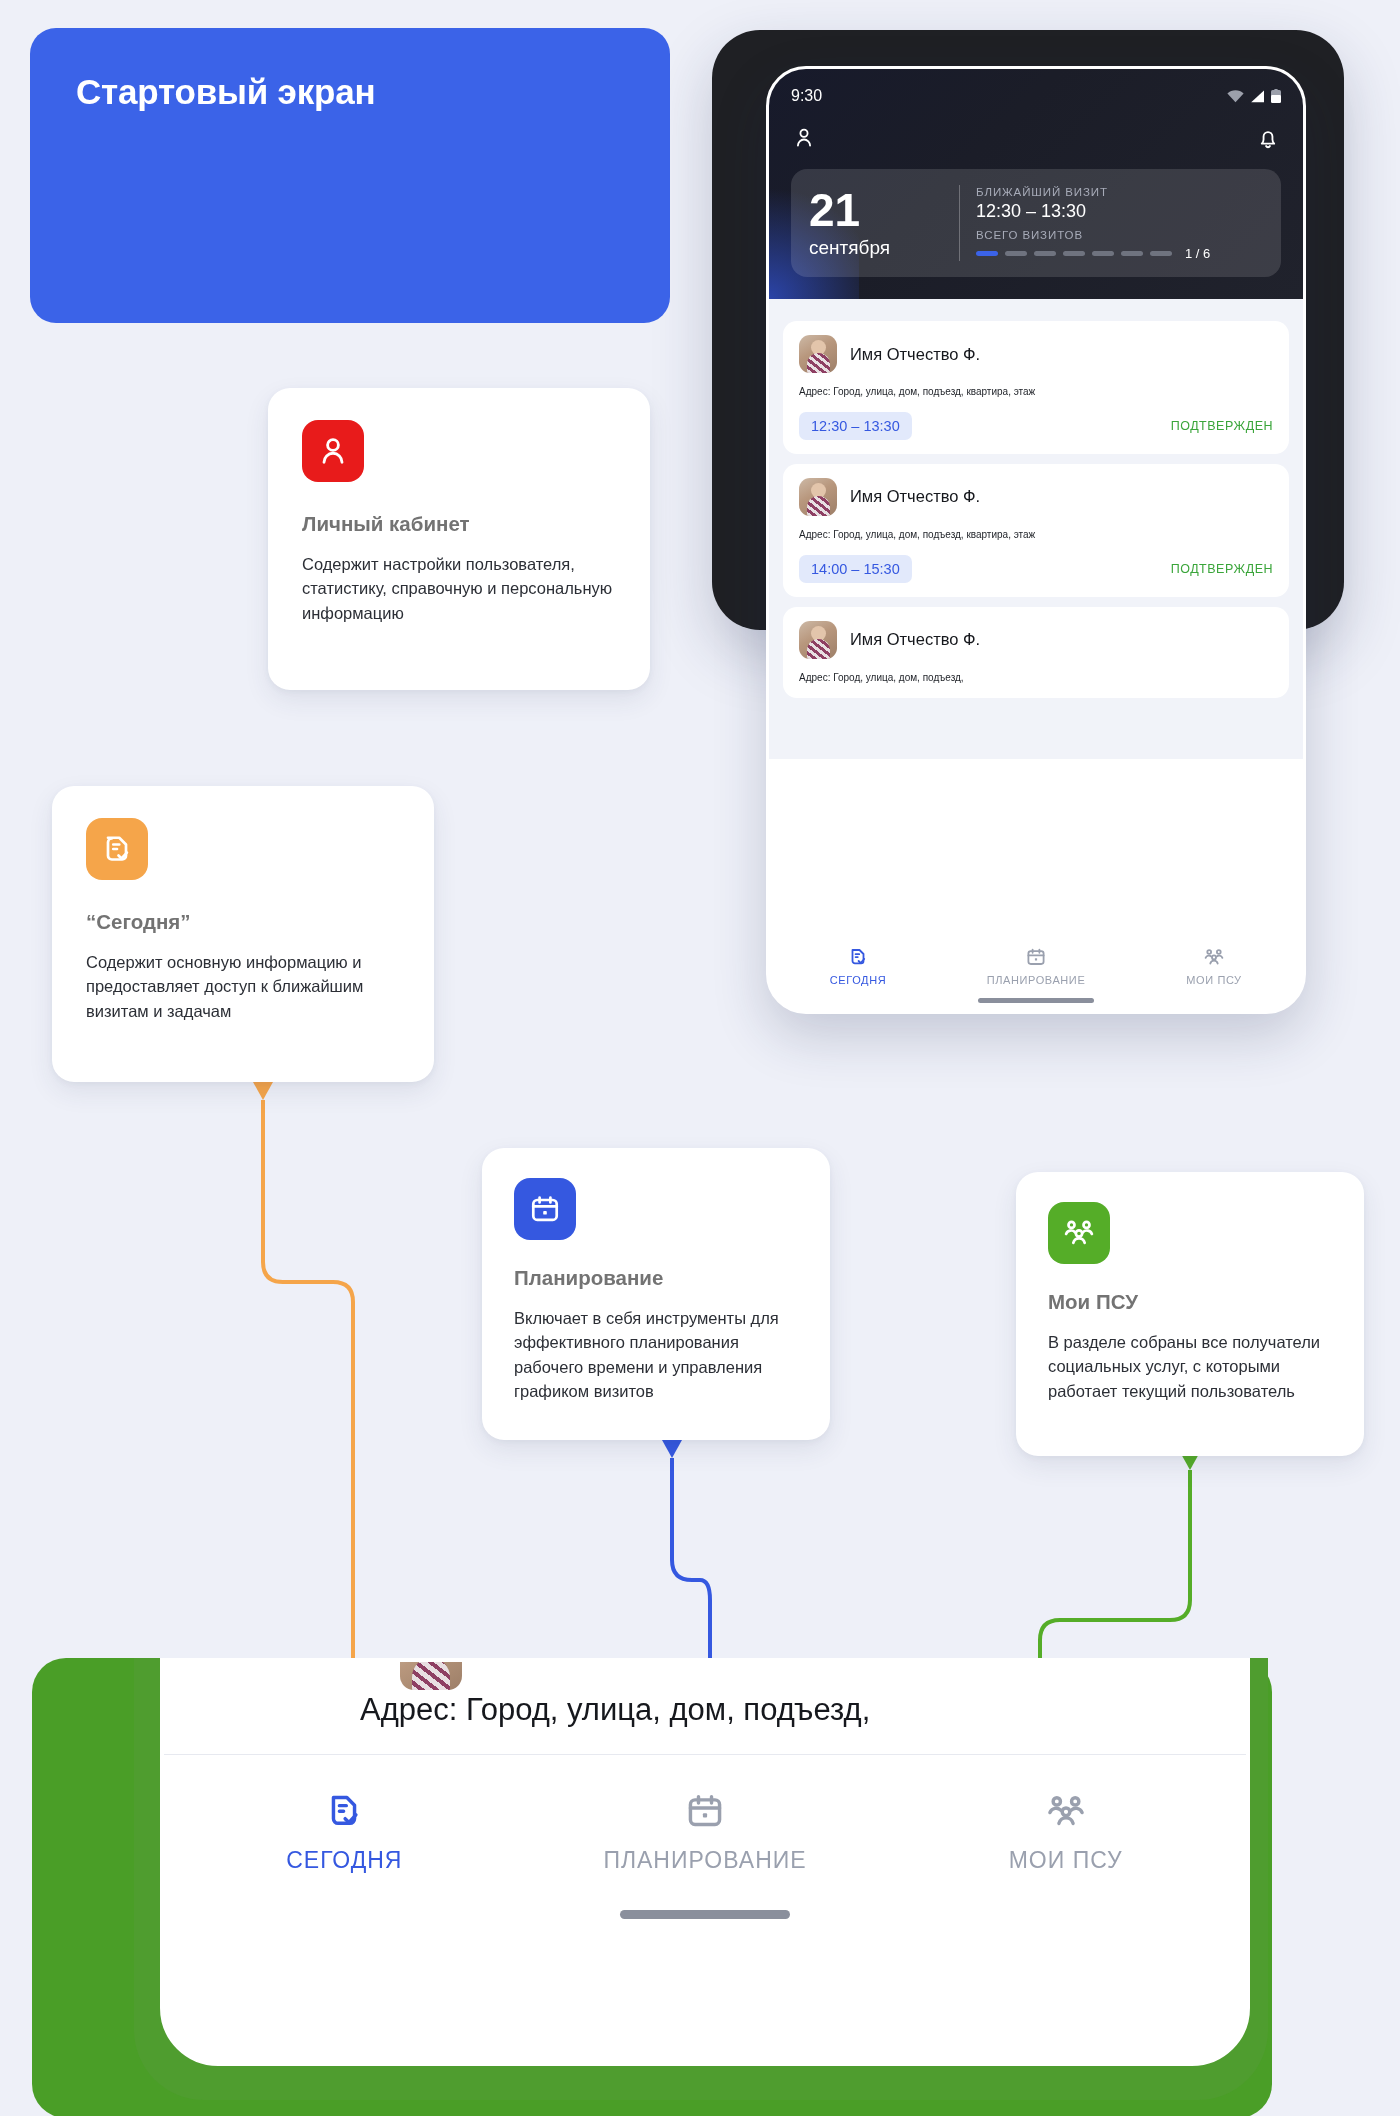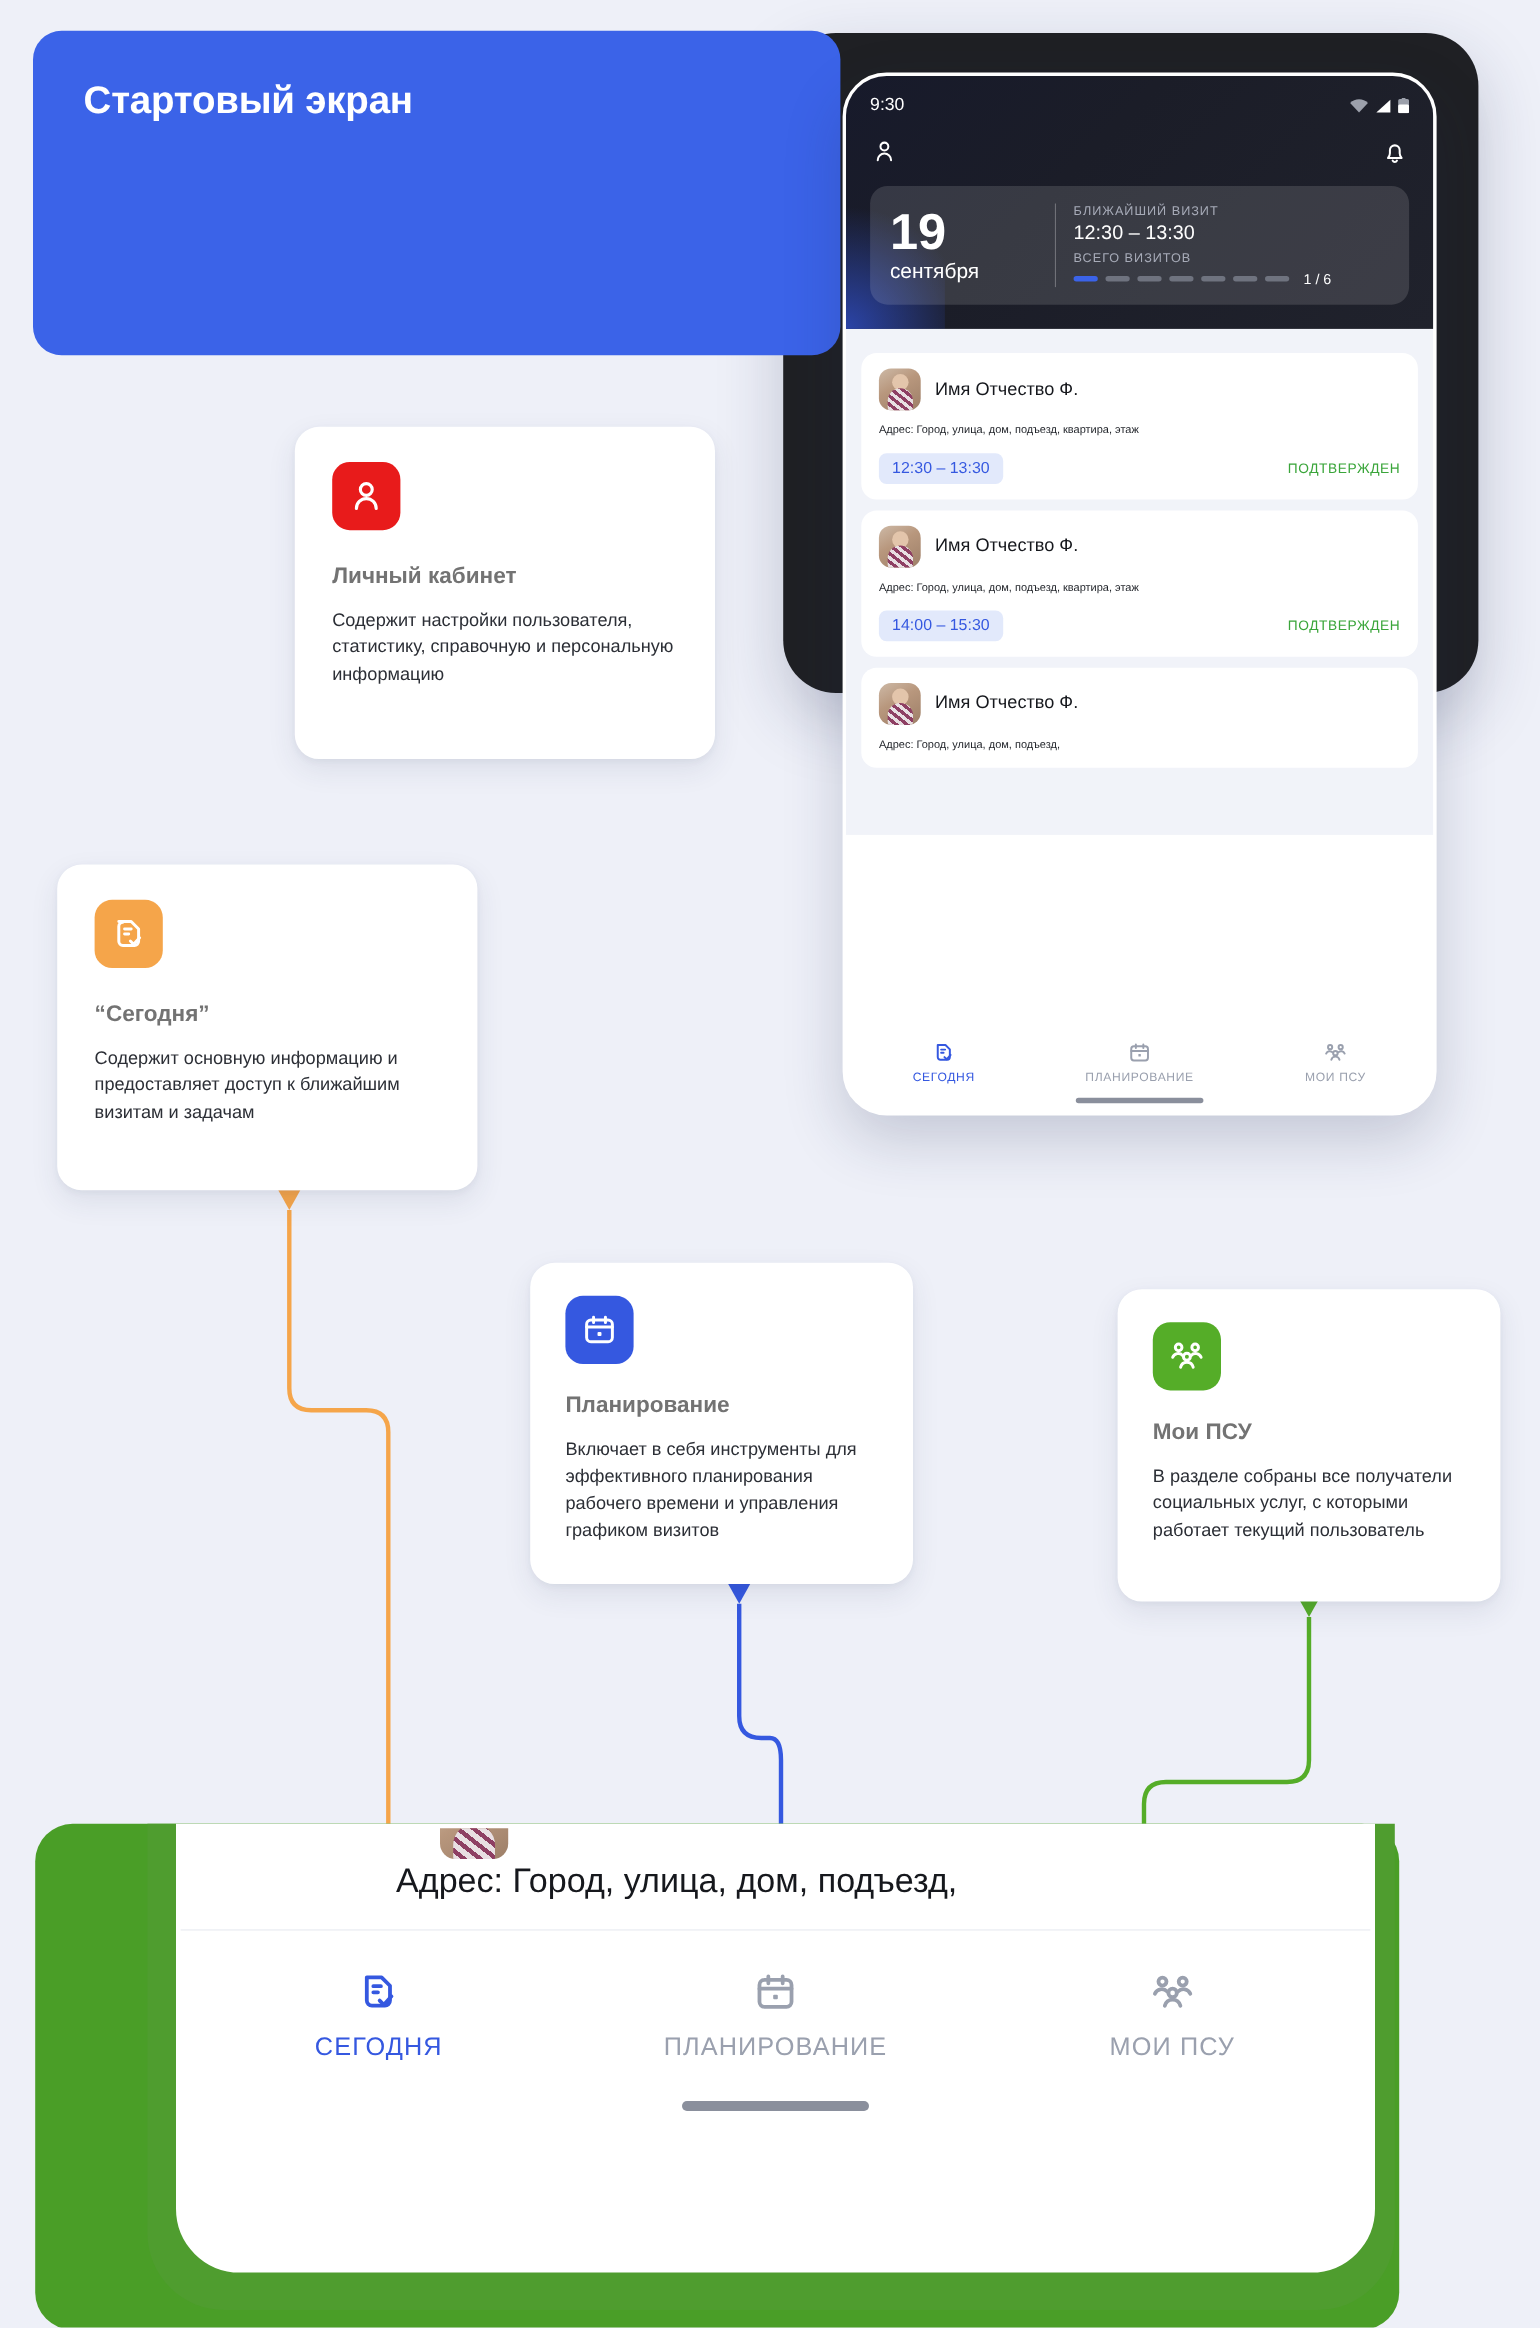--- a/index.html
+++ b/index.html
@@ -10,21 +10,21 @@
     position: relative;
     overflow: hidden;
   }
   .stage { position: absolute; inset: 0; }
 
   
   .connectors { position: absolute; left: 0; top: 0; width: 1400px; height: 2116px; z-index: 1; }
 
   
   .hero {
-    position: absolute; left: 30px; top: 28px; width: 734px; height: 295px;
+    position: absolute; left: 30px; top: 28px; width: 640px; height: 295px;
     background: #3b63e8; border-radius: 26px; padding: 44px 46px 0 46px;
     z-index: 5;
   }
   .hero-title {
     color: #fff; font-size: 35px; font-weight: 700; letter-spacing: -0.2px;
     margin-bottom: 26px;
   }
   .hero-body { color: #fff; font-size: 18.5px; line-height: 1.52; max-width: 420px; }
 
   
@@ -284,21 +284,21 @@
         <span>
           <svg width="26" height="26" viewBox="0 0 24 24" fill="none" stroke="#fff" stroke-width="1.7" stroke-linecap="round" stroke-linejoin="round">
             <path d="M6.3 17.2h11.4c-1.3-1.3-1.6-2.2-1.6-3.9v-2.6A4.1 4.1 0 0 0 12 6.6a4.1 4.1 0 0 0-4.1 4.1v2.6c0 1.7-.3 2.6-1.6 3.9z"></path>
             <path d="M10.2 19.4a2 2 0 0 0 3.6 0"></path>
           </svg>
         </span>
       </div>
 
       <div class="date-card">
         <div class="date-left">
-          <div class="date-num">19</div>
+          <div class="date-num">21</div>
           <div class="date-mon">сентября</div>
         </div>
         <div class="date-sep"></div>
         <div class="date-right">
           <div class="dr-label">БЛИЖАЙШИЙ ВИЗИТ</div>
           <div class="dr-time">12:30 – 13:30</div>
           <div class="dr-label">ВСЕГО ВИЗИТОВ</div>
           <div class="dr-progress">
             <span class="pip on"></span>
             <span class="pip"></span>

